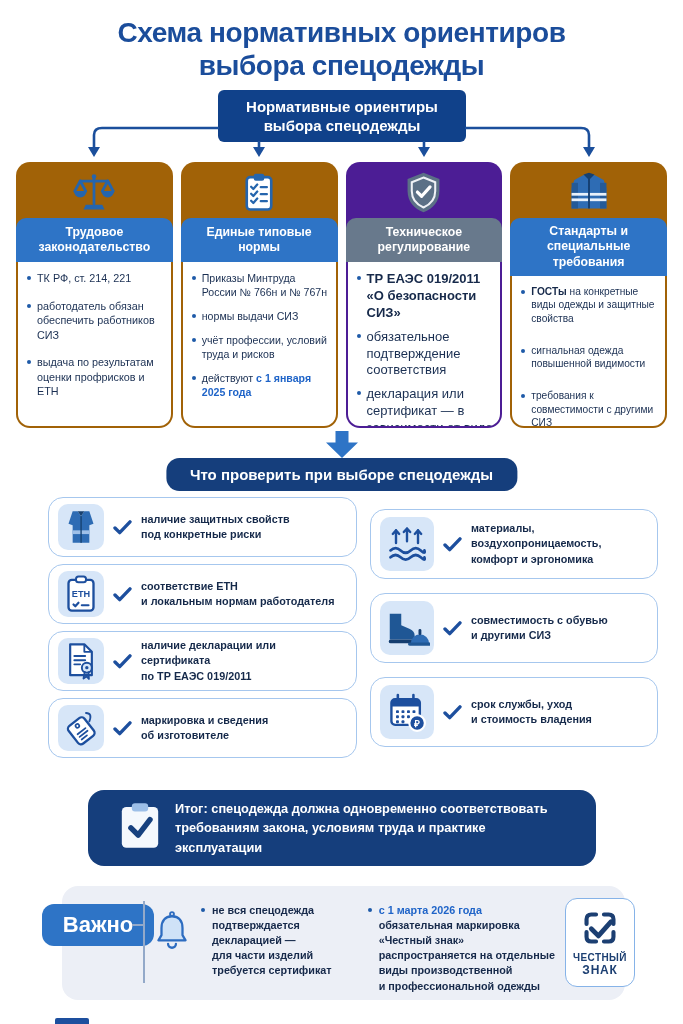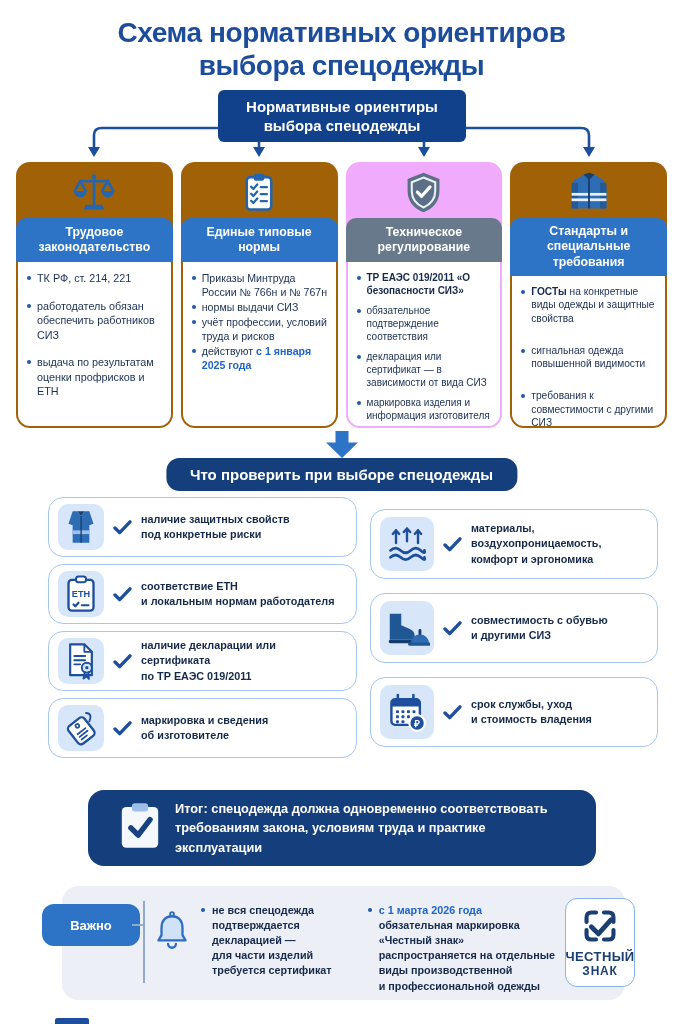--- a/index.html
+++ b/index.html
@@ -17,35 +17,35 @@
     background:#10418a; border-radius:6px; color:#fff; font-weight:700; font-size:15px;
     text-align:center; display:flex; flex-direction:column; justify-content:center; line-height:1.3;
   }
   .arrows { position:absolute; top:0; left:0; }
   
   .cols {
     position:absolute; top:162px; left:16px; width:651px; height:266px;
     display:grid; grid-template-columns:repeat(4,1fr); gap:8px;
   }
   .col-card { border-radius:14px; background:#a16207; overflow:hidden; display:flex; flex-direction:column; }
-  .col-card.gray { background:#f0abfc; }
+  .col-card.gray { background:#4c1d95; }
   .col-icon { height:56px; display:flex; align-items:center; justify-content:center; flex:0 0 auto; padding-top:4px; }
   .col-head {
     background:#2e74c6; color:#fff; font-weight:700; font-size:12.3px; text-align:center;
     padding:6px 5px; line-height:1.25; border-radius:10px 10px 0 0; min-height:44px;
     display:flex; align-items:center; justify-content:center;
   }
   .col-card.gray .col-head { background:#68798c; }
   .col-body { background:#fff; flex:1; border-radius:0 0 12px 12px; margin:0 2px 2px; padding:9px 6px 21px 8px; overflow:hidden; }
   ul.bullets { list-style:none; margin:0; padding:0; display:flex; flex-direction:column; }
   ul.bullets li { position:relative; padding-left:11px; color:#1a2f52; font-weight:500; }
   ul.bullets li::before { content:""; position:absolute; left:1px; top:5px; width:4px; height:4px; border-radius:50%; background:#1e5aa8; }
   .col-card:nth-child(1) ul.bullets { gap:13px; } .col-card:nth-child(1) li { font-size:10.8px; line-height:1.35; }
-  .col-card:nth-child(2) ul.bullets { gap:1px; } .col-card:nth-child(2) li { font-size:10.6px; line-height:1.33; }
-  .col-card:nth-child(3) ul.bullets { gap:7px; }  .col-card:nth-child(3) li { font-size:10px; line-height:1.3; }
+  .col-card:nth-child(2) ul.bullets { gap:10px; } .col-card:nth-child(2) li { font-size:10.6px; line-height:1.33; }
+  .col-card:nth-child(3) ul.bullets { gap:7px; }  .col-card:nth-child(3) li { font-size:13px; line-height:1.3; }
   .col-card:nth-child(4) ul.bullets { gap:19px; }  .col-card:nth-child(4) li { font-size:10.2px; line-height:1.3; }
   .em-blue { color:#1f64c8; font-weight:700; }
   .em-navy { font-weight:700; color:#16294a; }
   
   .down-arrow { position:absolute; top:431px; left:326px; }
   .banner {
     position:absolute; top:458px; left:50%; transform:translateX(-50%);
     background:#153e7c; color:#fff; font-weight:700; font-size:15px;
     padding:8px 24px; border-radius:13px; white-space:nowrap;
   }
@@ -63,36 +63,36 @@
   
   .summary {
     position:absolute; top:790px; left:88px; width:508px; height:76px;
     background:#153e7c; border-radius:16px; display:flex; align-items:center;
     padding:0 32px; gap:15px; color:#fff;
   }
   .summary-text { font-size:12.8px; font-weight:700; line-height:1.5; white-space:pre-line; }
   
   .important-panel { position:absolute; top:886px; left:62px; width:563px; height:114px; background:#eceff6; border-radius:16px; }
   .important-pill {
-    position:absolute; top:904px; left:42px; width:98px; height:42px; background:#2e74c6;
-    border-radius:12px; color:#fff; font-weight:700; font-size:13px;
+    position:absolute; top:904px; left:42px; width:112px; height:42px; background:#2e74c6;
+    border-radius:12px; color:#fff; font-weight:700; font-size:22px;
     display:flex; align-items:center; justify-content:center;
   }
   .pill-line-h { position:absolute; top:924px; left:132px; width:11px; height:1.6px; background:#93a9c9; }
   .pill-line-v { position:absolute; top:901px; left:143px; width:1.6px; height:82px; background:#93a9c9; }
   .bell-wrap { position:absolute; top:910px; left:151px; }
   .important-bullets { position:absolute; top:903px; left:200px; width:356px; margin:0; padding:0; list-style:none; display:flex; flex-direction:row; gap:7px; }
   .important-bullets li { position:relative; padding-left:12px; font-size:10.8px; line-height:1.4; color:#16294a; font-weight:600; white-space:pre-line; }
   .important-bullets li::before { content:""; position:absolute; left:1px; top:5px; width:4px; height:4px; border-radius:50%; background:#1e5aa8; }
   .cz-card {
     position:absolute; top:898px; left:565px; width:70px; height:89px; background:#fff;
     border:1.6px solid #86b3e8; border-radius:12px;
     display:flex; flex-direction:column; align-items:center; justify-content:center; gap:1px;
   }
-  .cz-t1 { font-size:13px; font-weight:800; color:#1c3f72; letter-spacing:0.4px; line-height:1.1; }
+  .cz-t1 { font-size:10px; font-weight:800; color:#1c3f72; letter-spacing:0.4px; line-height:1.1; }
   .cz-t2 { font-size:12px;  font-weight:800; color:#1c3f72; letter-spacing:0.8px; line-height:1.05; }
   .footer-mark { position:absolute; left:55px; top:1018px; width:34px; height:10px; background:#1d4f9e; border-radius:2px; }
 </style>
 </head>
 <body>
 
 <div class="canvas">
 
   <div class="page-title">
     <div>Схема нормативных ориентиров</div>

